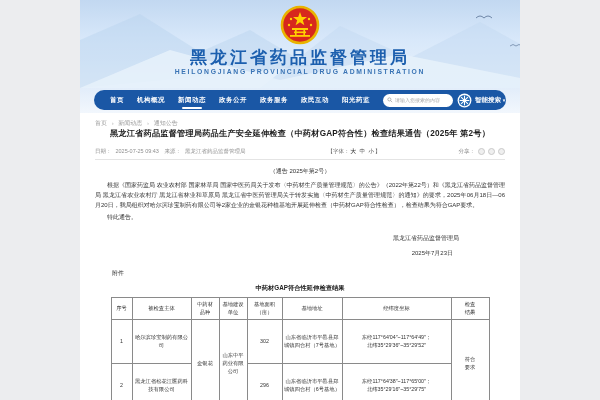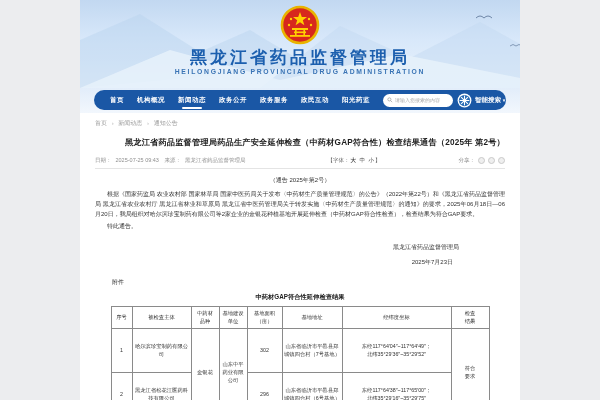--- a/index.html
+++ b/index.html
@@ -36,21 +36,21 @@
   .search-pill input::placeholder { color:#aaa; }
   .round-logo { width:15px; height:15px; margin:0 3px 0 4px; flex:0 0 auto; }
   .nav-extra { color:#fff; font-size:6.5px; font-weight:bold; white-space:nowrap; cursor:pointer; }
   .nav-extra .caret { font-size:5px; }
 
   
   .card { position:relative; width:440px; height:287px; background:#fff; padding:6px 15px 0 15px; }
   .breadcrumb { font-size:6px; color:#9a9a9a; }
   .breadcrumb .crumb { cursor:pointer; }
   .breadcrumb .sep { margin:0 3px; color:#b5b5b5; }
-  .art-title { margin-top:9px; text-align:right; font-size:8.2px; font-weight:bold;
+  .art-title { text-align:center; font-size:8.2px; font-weight:bold;
     color:#1d1d1d; letter-spacing:0.2px; line-height:1.35; }
   .meta { margin-top:9px; display:flex; justify-content:space-between; align-items:center;
     font-size:5.5px; color:#8f8f8f; }
   .meta .mleft span { margin-right:4px; }
   .meta .mfont { color:#666; }
   .meta .fbtn { cursor:pointer; margin:0 1px; color:#444; }
   .meta .fbtn.big { font-weight:bold; }
   .meta .mshare { display:flex; align-items:center; }
   .share-dot { width:7px; height:7px; border-radius:50%; background:#efefef;
     border:0.6px solid #c9c9c9; margin-left:3px; cursor:pointer; }

